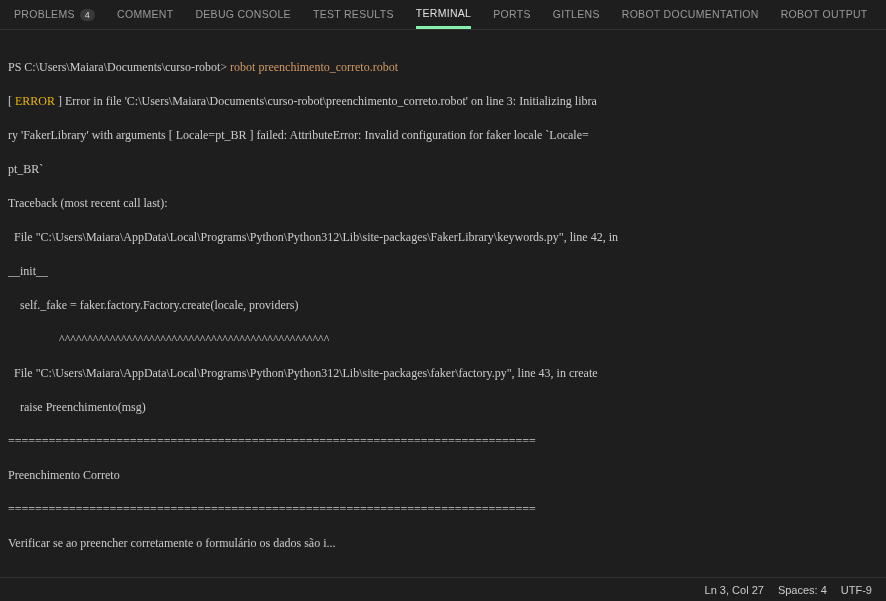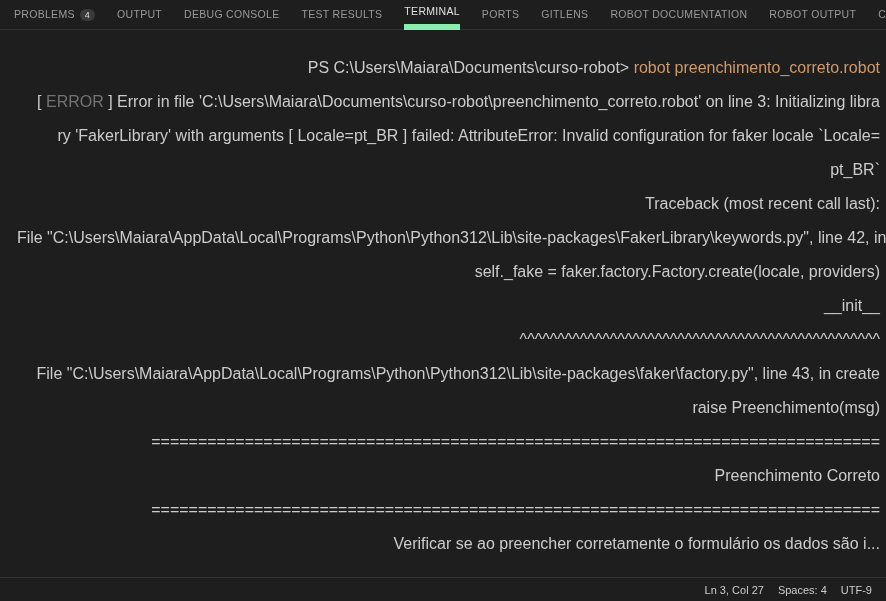--- a/index.html
+++ b/index.html
@@ -25,85 +25,84 @@
       border-bottom: 1px solid #333;
       height: 30px;
     }
     .tab {
       padding-bottom: 7px;
       cursor: pointer;
       white-space: nowrap;
     }
     .tab.active {
       color: #e0e0e0;
-      border-bottom: 6px solid #86efac;
+      border-bottom: 3px solid #86efac;
     }
     .tab .badge {
       display: inline-block;
       background: #3a3a3a;
       color: #ddd;
       border-radius: 8px;
       font-size: 9px;
       padding: 1px 5px;
       margin-left: 5px;
     }
     .terminal {
       flex: 1;
       padding: 12px 6px 6px 8px;
-      font-family: Liberation Sans, sans-serif;
-      font-size: 16px;
+      font-family: Liberation Serif, serif;
+      font-size: 12px;
       line-height: 17px;
       white-space: pre;
       overflow: hidden;
       color: #cccccc;
-      text-align: right;
     }
     .c-prompt { color: #cccccc; }
     .c-cmd { color: #d19a66; }
     .c-arg { color: #d19a66; }
-    .c-error { color: #737373; }
+    .c-error { color: #eab308; }
     .statusbar {
       height: 24px;
       background: #1e1e1e;
       border-top: 1px solid #333;
       display: flex;
       justify-content: flex-end;
       align-items: center;
       gap: 14px;
       padding: 0 14px;
       font-size: 11px;
       color: #cccccc;
     }
     .sb-item { cursor: pointer; }
   </style>
 </head>
 <body>
 
 <div class="tabs">
   <div class="tab"><span>PROBLEMS</span><span class="badge">4</span></div>
-  <div class="tab">OUTPUT</div>
+  <div class="tab">COMMENT</div>
   <div class="tab">DEBUG CONSOLE</div>
   <div class="tab">TEST RESULTS</div>
   <div class="tab active">TERMINAL</div>
   <div class="tab">PORTS</div>
   <div class="tab">GITLENS</div>
   <div class="tab">ROBOT DOCUMENTATION</div>
   <div class="tab">ROBOT OUTPUT</div>
   <div class="tab">COMMENT</div>
 </div>
 
 <div class="terminal">
 <div><span class="c-prompt">PS C:\Users\Maiara\Documents\curso-robot&gt; </span><span class="c-cmd">robot</span><span class="c-arg"> preenchimento_correto.robot</span></div>
 <div><span>[ </span><span class="c-error">ERROR</span><span> ] Error in file 'C:\Users\Maiara\Documents\curso-robot\preenchimento_correto.robot' on line 3: Initializing libra</span></div>
 <div>ry 'FakerLibrary' with arguments [ Locale=pt_BR ] failed: AttributeError: Invalid configuration for faker locale `Locale=</div>
 <div>pt_BR`</div>
 <div>Traceback (most recent call last):</div>
 <div>  File "C:\Users\Maiara\AppData\Local\Programs\Python\Python312\Lib\site-packages\FakerLibrary\keywords.py", line 42, in </div>
+<div>__init__</div>
 <div>    self._fake = faker.factory.Factory.create(locale, providers)</div>
-<div>__init__</div>
 <div>                 ^^^^^^^^^^^^^^^^^^^^^^^^^^^^^^^^^^^^^^^^^^^^^^^^</div>
 <div>  File "C:\Users\Maiara\AppData\Local\Programs\Python\Python312\Lib\site-packages\faker\factory.py", line 43, in create</div>
 <div>    raise Preenchimento(msg)</div>
 <div>==============================================================================</div>
 <div>Preenchimento Correto</div>
 <div>==============================================================================</div>
 <div>Verificar se ao preencher corretamente o formulário os dados são i...</div>
 
 
 

